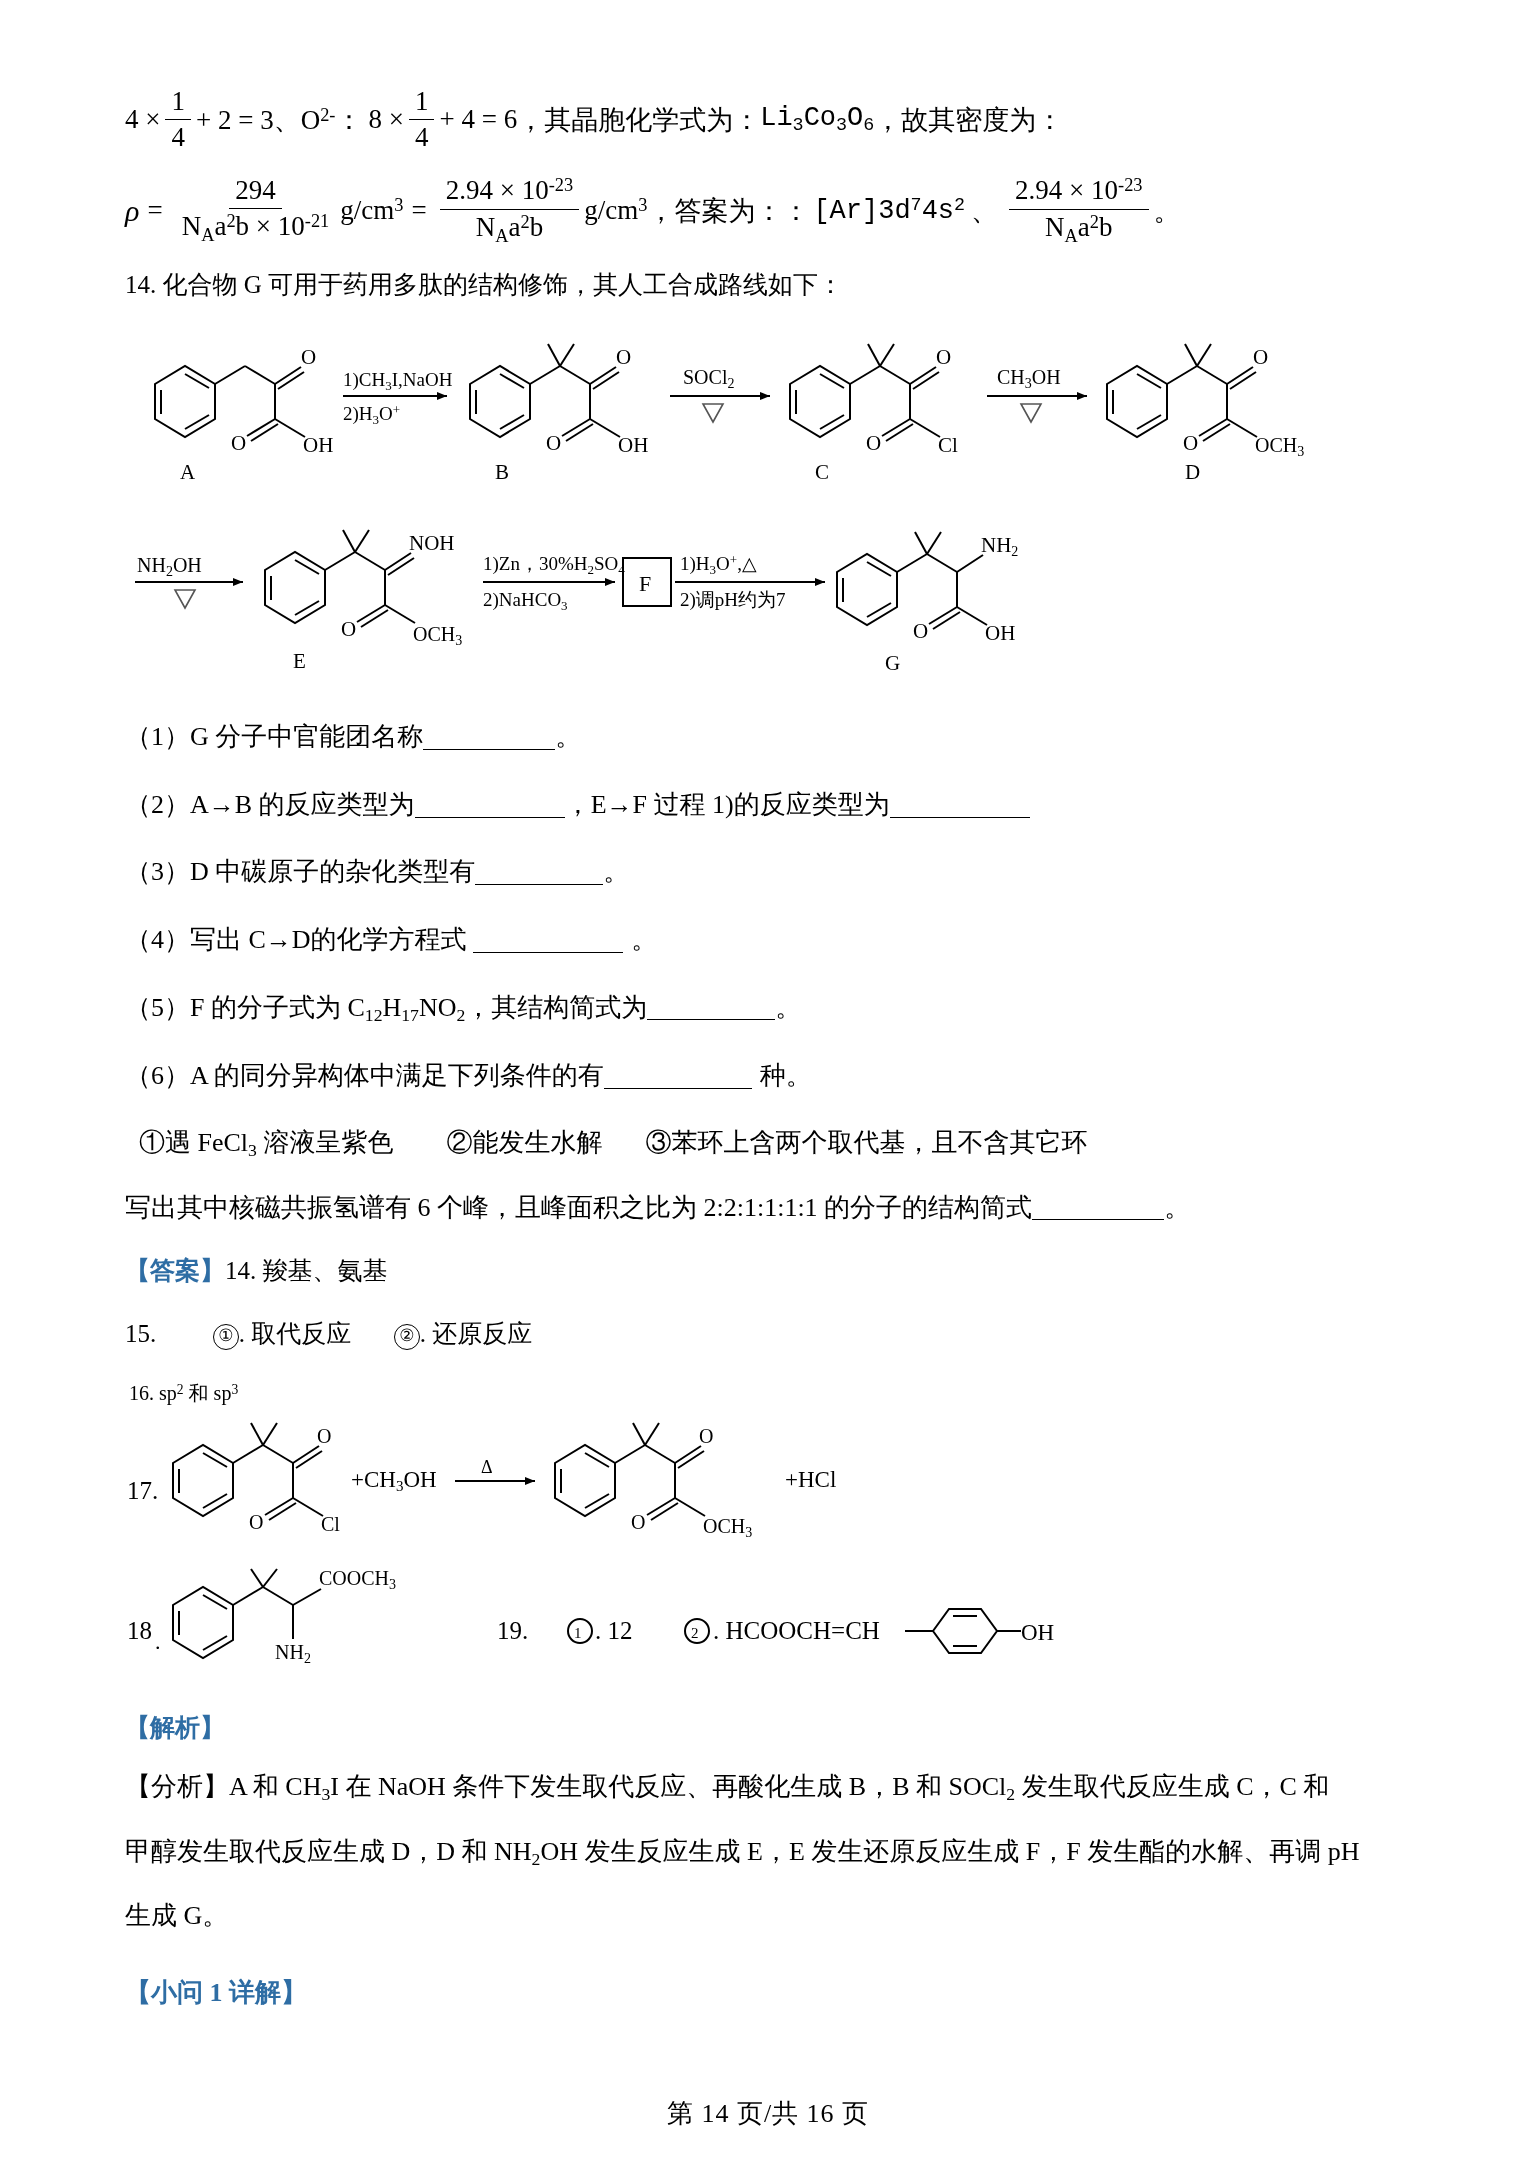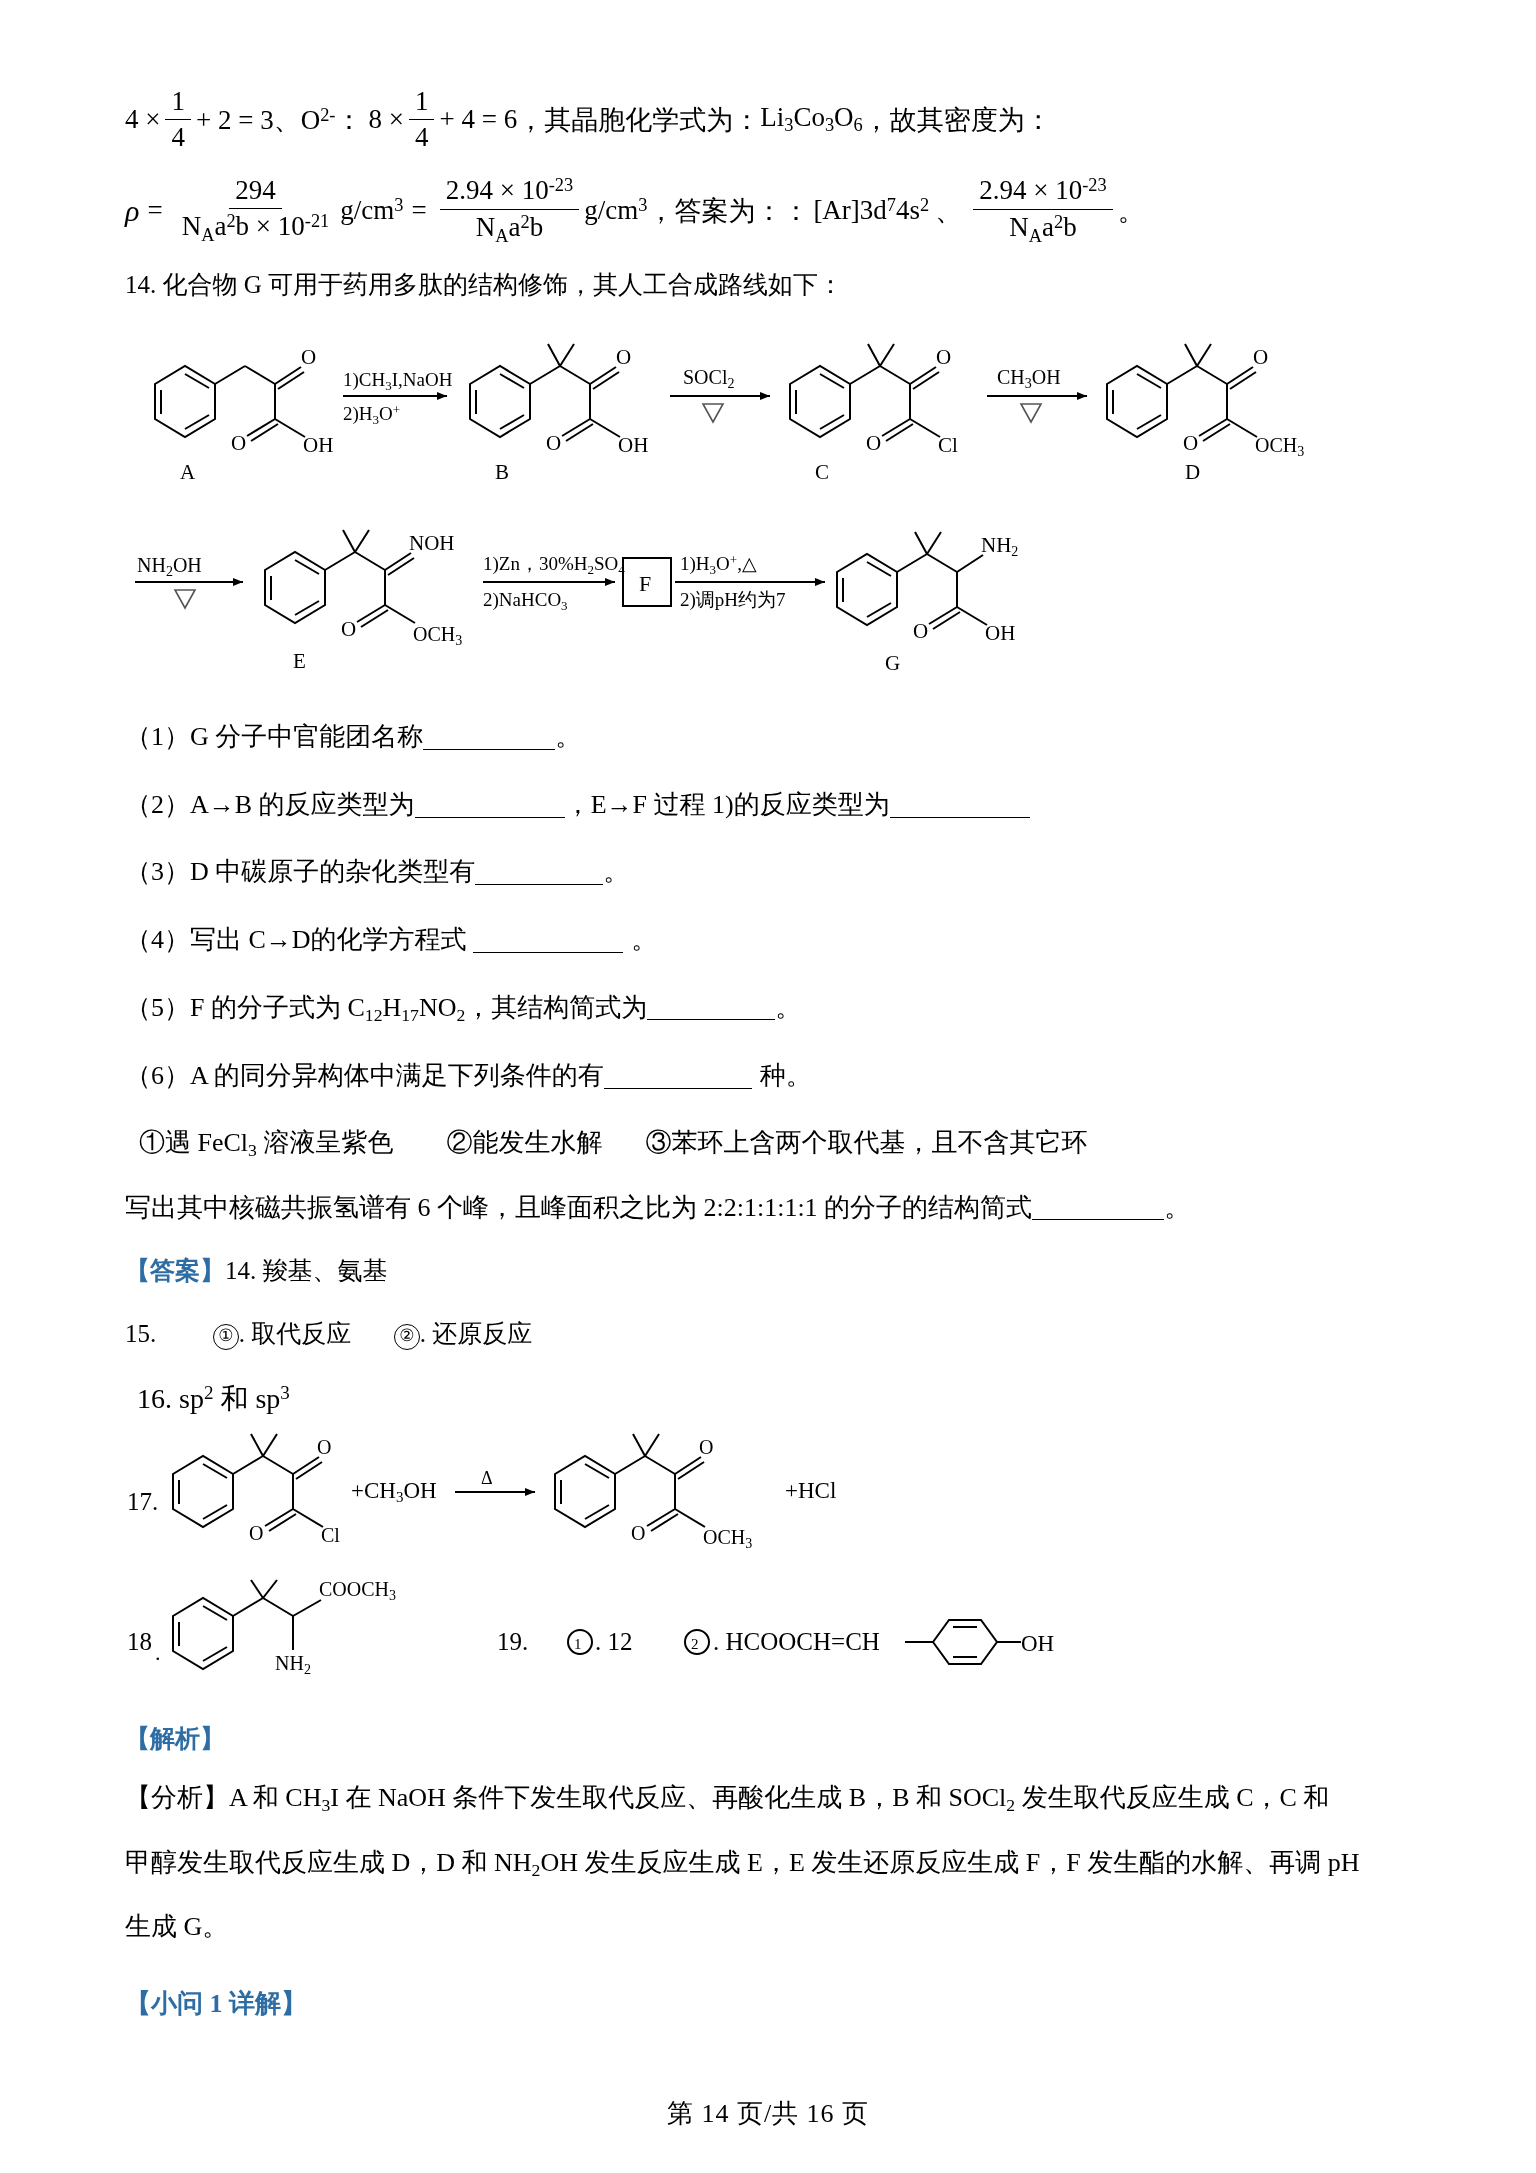--- a/index.html
+++ b/index.html
@@ -45,21 +45,21 @@
 
   .footer{
     position:absolute;left:0;right:0;bottom:42px;
     text-align:center;font-size:26px;letter-spacing:1px;
   }
   .ans-line{font-size:25px;margin:30px 0;}
   .circnum{
     display:inline-block;width:24px;height:24px;border:1.6px solid #000;border-radius:50%;
     text-align:center;line-height:22px;font-size:17px;vertical-align:1px;
   }
-  .nowrap{white-space:nowrap;}
+  .nowrap{white-space:nowrap;font-family:Liberation Mono, monospace;}
 </style>
 </head>
 <body>
 
 <div class="page">
  <div class="content">
 
   <div class="mathline1">
     <span>4 ×</span>
     <span class="frac">
@@ -332,21 +332,21 @@
   </div>
 
   <div class="ans-line" style="margin:30px 0;">
     <span>15.</span>
     <span style="display:inline-block;width:44px;"></span>
     <span class="circnum">①</span><span>. 取代反应</span>
     <span style="display:inline-block;width:30px;"></span>
     <span class="circnum">②</span><span>. 还原反应</span>
   </div>
 
-  <div class="ans-line" style="margin:30px 0 8px 12px;font-size:28px;">
+  <div class="ans-line" style="margin:30px 0 8px 4px;font-size:20px;">
     <span><span>16. sp</span><sup>2</sup><span> 和 sp</span><sup>3</sup></span>
   </div>
 
   <div class="scheme" style="margin-top:8px;">
     <svg width="1000" height="150" viewBox="0 0 1000 150" xmlns="http://www.w3.org/2000/svg" font-family="Liberation Serif, serif" stroke="#000" fill="none" stroke-width="2">
       <text x="2" y="84" font-size="25" stroke="none" fill="#000">17.</text>
 
       <g stroke-width="2">
         <polygon points="48,48 78,30 108,48 108,83 78,101 48,83"></polygon>
         <line x1="54" y1="54" x2="54" y2="78"></line>

